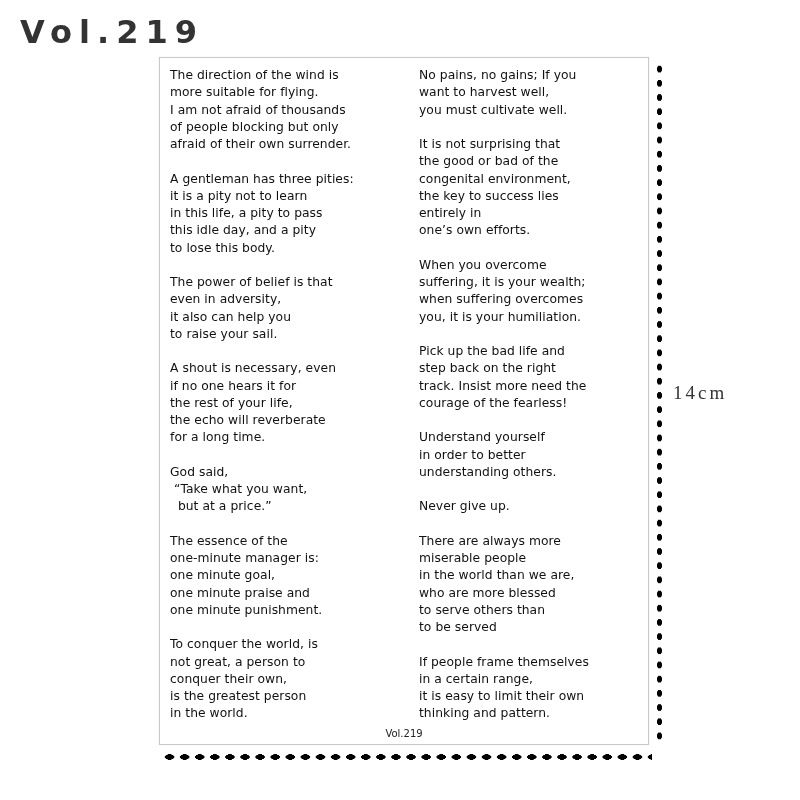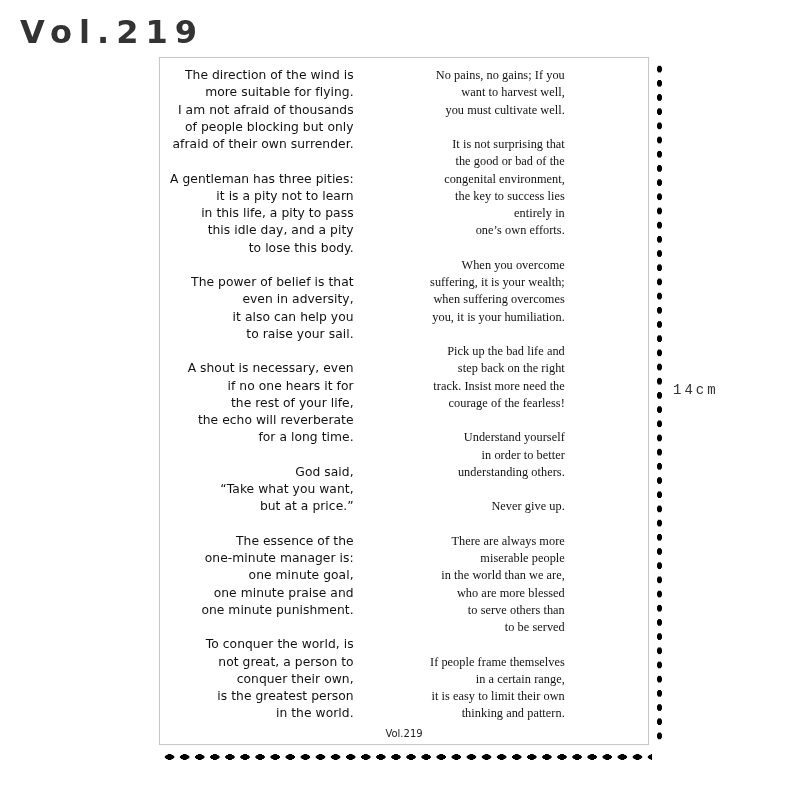--- a/index.html
+++ b/index.html
@@ -39,24 +39,23 @@
     position: absolute;
     top: 9px;
     font-family: "DejaVu Sans", sans-serif;
     font-size: 12.3px;
     line-height: 17.25px;
     color: #111111;
     white-space: pre;
     letter-spacing: 0.05px;
   }
   .col.left { left: 10px; }
-  .col.right { left: 270px; font-family: Liberation Serif, serif; }
+  .col.right { left: 259px; }
   .quote {
     margin: 0 0 17.25px 0;
-    text-align: right;
   }
   .quote .line {
     display: block;
     height: 17.25px;
   }
   .card-footer {
     position: absolute;
     left: 0;
     width: 100%;
     bottom: 5px;
@@ -80,22 +79,22 @@
     left: 162px;
     top: 754px;
     width: 490px;
     height: 6px;
     background-image: radial-gradient(ellipse 5px 2.7px at 50% 50%, #000000 98%, transparent 100%);
     background-size: 15.1px 6px;
     background-repeat: repeat-x;
   }
   .dim {
     position: absolute;
-    font-family: Liberation Mono, monospace;
-    font-size: 14px;
+    font-family: Liberation Serif, serif;
+    font-size: 19px;
     color: #333333;
     letter-spacing: 3px;
   }
   .dim.height { left: 673px; top: 382px; }
   .dim.width { left: 372px; top: 809px; }
 </style>
 </head>
 <body>
 
 <div class="title">Vol.219</div>

